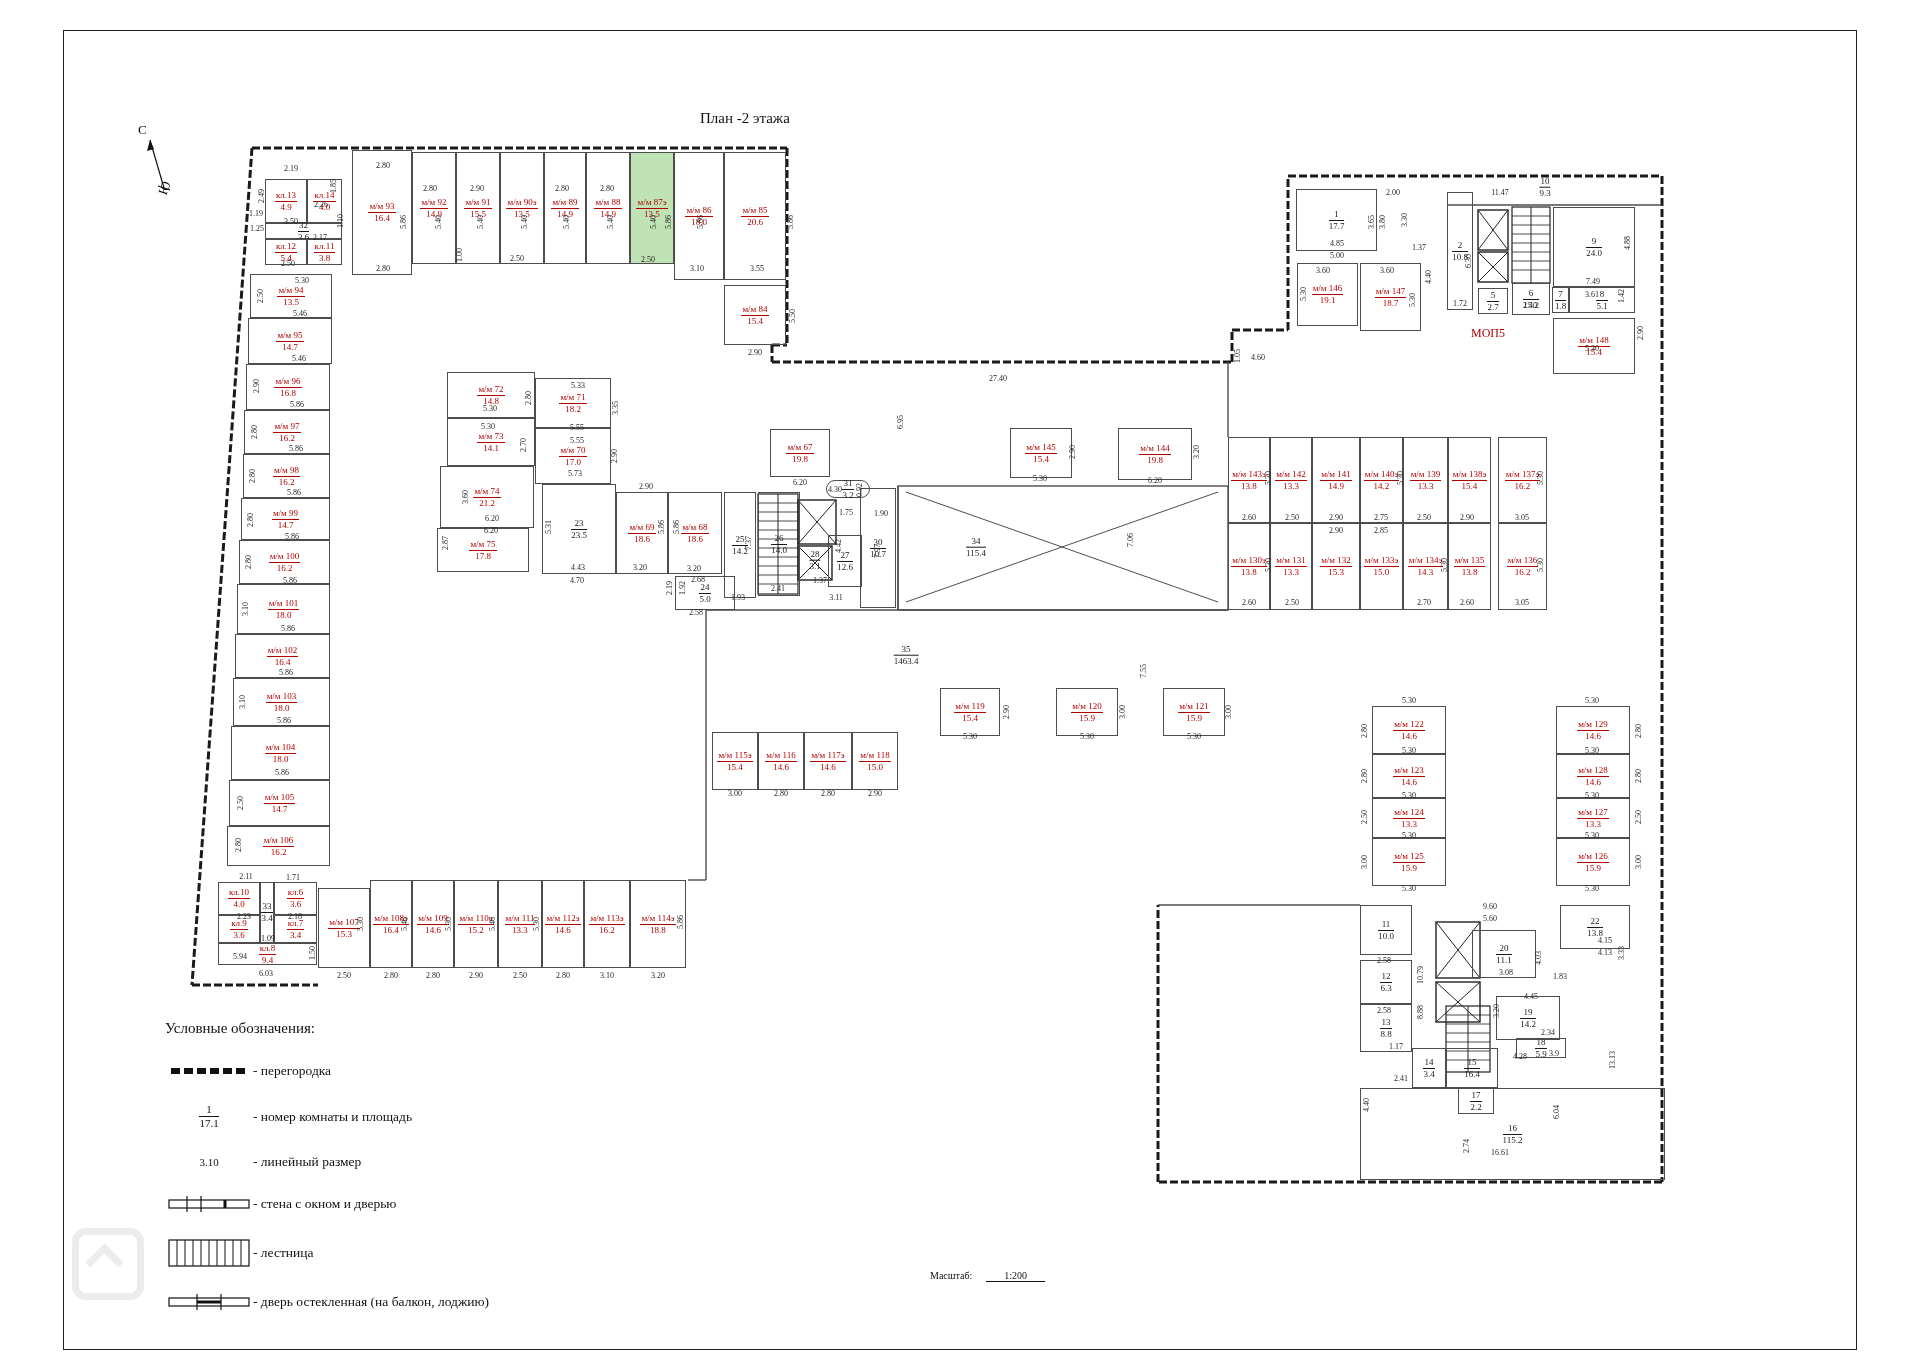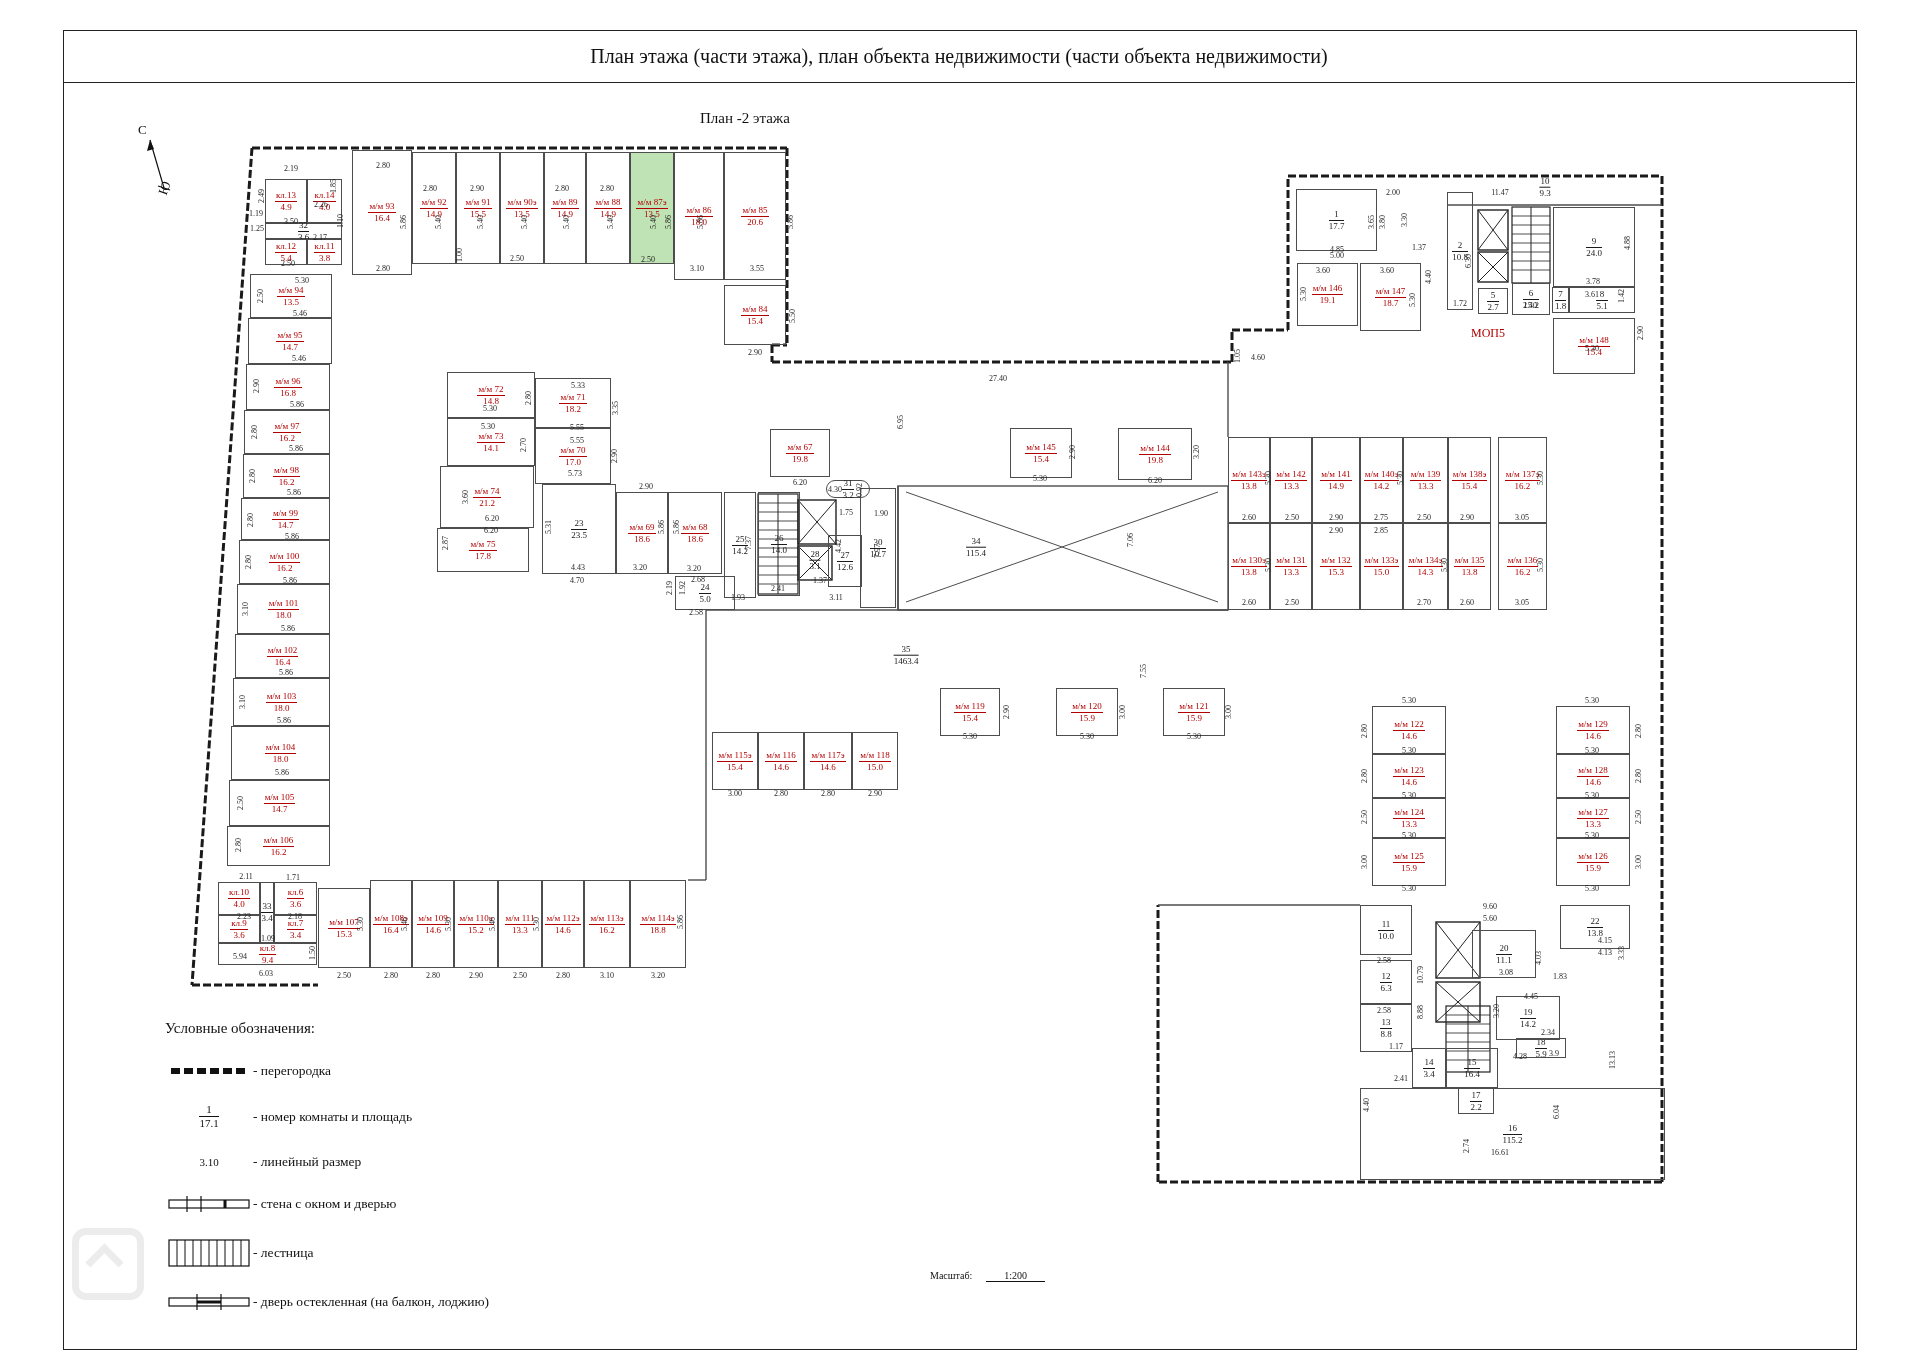--- a/index.html
+++ b/index.html
@@ -38,23 +38,20 @@
   .watermark .wicon{width:58px;height:58px;border:7px solid #ececec;border-radius:14px;position:relative;}
   .watermark .wicon:after{content:"";position:absolute;left:12px;top:14px;width:20px;height:20px;
         border-left:7px solid #ececec;border-top:7px solid #ececec;transform:rotate(45deg);}
   .watermark .wtext{font-size:50px;font-weight:bold;letter-spacing:3px;}
 </style>
 </head>
 <body>
 
 <div class="page">
   <div class="frame"></div>
-  <div class="title-band">
-    <div class="main-title">План этажа (части этажа), план объекта недвижимости (части объекта недвижимости)</div>
-  </div>
   <div class="subtitle">План -2 этажа</div>
 
   <div class="north">
     <span class="c">С</span>
     <span class="u">Ю</span>
     <svg width="60" height="84">
       <line x1="36" y1="66" x2="22" y2="18" stroke="#111" stroke-width="1.2"></line>
       <polygon points="22,18 19,29 26,27" fill="#111"></polygon>
       <line x1="30" y1="64" x2="42" y2="68" stroke="#111" stroke-width="1.2"></line>
     </svg>
@@ -961,33 +958,33 @@
       <div class="dim rot" style="left: 1268px; top: 478px; color: rgb(31, 31, 31);">5.30</div>
       <div class="dim rot" style="left: 1400px; top: 478px; color: rgb(31, 31, 31);">5.30</div>
       <div class="dim rot" style="left: 1540px; top: 478px; color: rgb(31, 31, 31);">5.30</div>
       <div class="dim rot" style="left: 1268px; top: 565px; color: rgb(31, 31, 31);">5.30</div>
       <div class="dim rot" style="left: 1444px; top: 565px; color: rgb(31, 31, 31);">5.30</div>
       <div class="dim rot" style="left: 1540px; top: 565px; color: rgb(31, 31, 31);">5.30</div>
       <div class="dim" style="left: 1393px; top: 192px; color: rgb(31, 31, 31);">2.00</div>
       <div class="dim rot" style="left: 1371px; top: 222px; color: rgb(31, 31, 31);">3.65</div>
       <div class="dim rot" style="left: 1382px; top: 222px; color: rgb(31, 31, 31);">3.80</div>
       <div class="dim rot" style="left: 1404px; top: 220px; color: rgb(31, 31, 31);">3.30</div>
-      <div class="dim" style="left: 1337px; top: 243px; color: rgb(31, 31, 31); margin-top: 6px;">4.85</div>
+      <div class="dim" style="left: 1337px; top: 243px; color: rgb(31, 31, 31);">4.85</div>
       <div class="dim" style="left: 1337px; top: 255px; color: rgb(31, 31, 31);">5.00</div>
       <div class="dim" style="left: 1419px; top: 247px; color: rgb(31, 31, 31);">1.37</div>
       <div class="dim" style="left: 1323px; top: 270px; color: rgb(31, 31, 31);">3.60</div>
       <div class="dim" style="left: 1387px; top: 270px; color: rgb(31, 31, 31);">3.60</div>
       <div class="dim rot" style="left: 1428px; top: 277px; color: rgb(31, 31, 31);">4.40</div>
       <div class="dim rot" style="left: 1303px; top: 294px; color: rgb(31, 31, 31);">5.30</div>
       <div class="dim rot" style="left: 1412px; top: 300px; color: rgb(31, 31, 31);">5.30</div>
       <div class="dim" style="left: 1460px; top: 303px; color: rgb(31, 31, 31);">1.72</div>
       <div class="dim" style="left: 1500px; top: 192px; color: rgb(31, 31, 31);">11.47</div>
       <div class="dim rot" style="left: 1468px; top: 261px; color: rgb(31, 31, 31);">6.30</div>
       <div class="dim" style="left: 1530px; top: 305px; color: rgb(31, 31, 31);">2.40</div>
-      <div class="dim" style="left: 1593px; top: 281px; color: rgb(31, 31, 31);">3.78</div>
+      <div class="dim" style="left: 1593px; top: 281px; color: rgb(31, 31, 31);">7.49</div>
       <div class="dim" style="left: 1592px; top: 294px; color: rgb(31, 31, 31);">3.61</div>
       <div class="dim rot" style="left: 1621px; top: 296px; color: rgb(31, 31, 31);">1.42</div>
       <div class="dim rot" style="left: 1627px; top: 243px; color: rgb(31, 31, 31);">4.88</div>
       <div class="dim" style="left: 1592px; top: 348px; color: rgb(31, 31, 31);">5.30</div>
       <div class="dim rot" style="left: 1640px; top: 333px; color: rgb(31, 31, 31);">2.90</div>
       <div class="dim" style="left: 1409px; top: 700px; color: rgb(31, 31, 31);">5.30</div>
       <div class="dim" style="left: 1409px; top: 750px; color: rgb(31, 31, 31);">5.30</div>
       <div class="dim" style="left: 1409px; top: 795px; color: rgb(31, 31, 31);">5.30</div>
       <div class="dim" style="left: 1409px; top: 835px; color: rgb(31, 31, 31);">5.30</div>
       <div class="dim" style="left: 1409px; top: 888px; color: rgb(31, 31, 31);">5.30</div>

